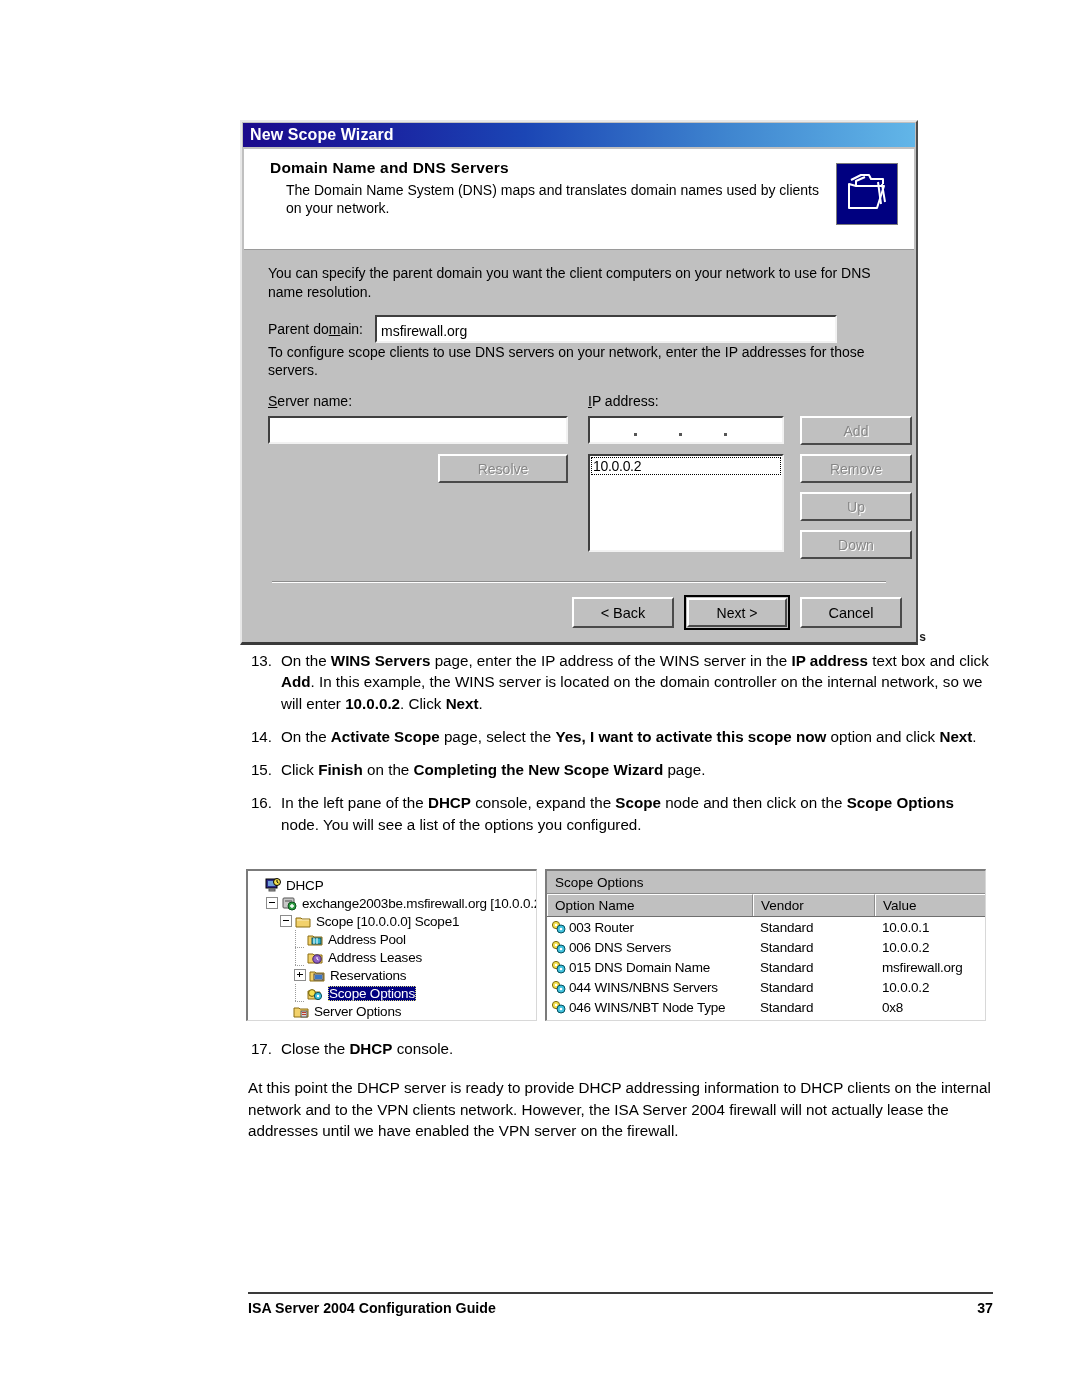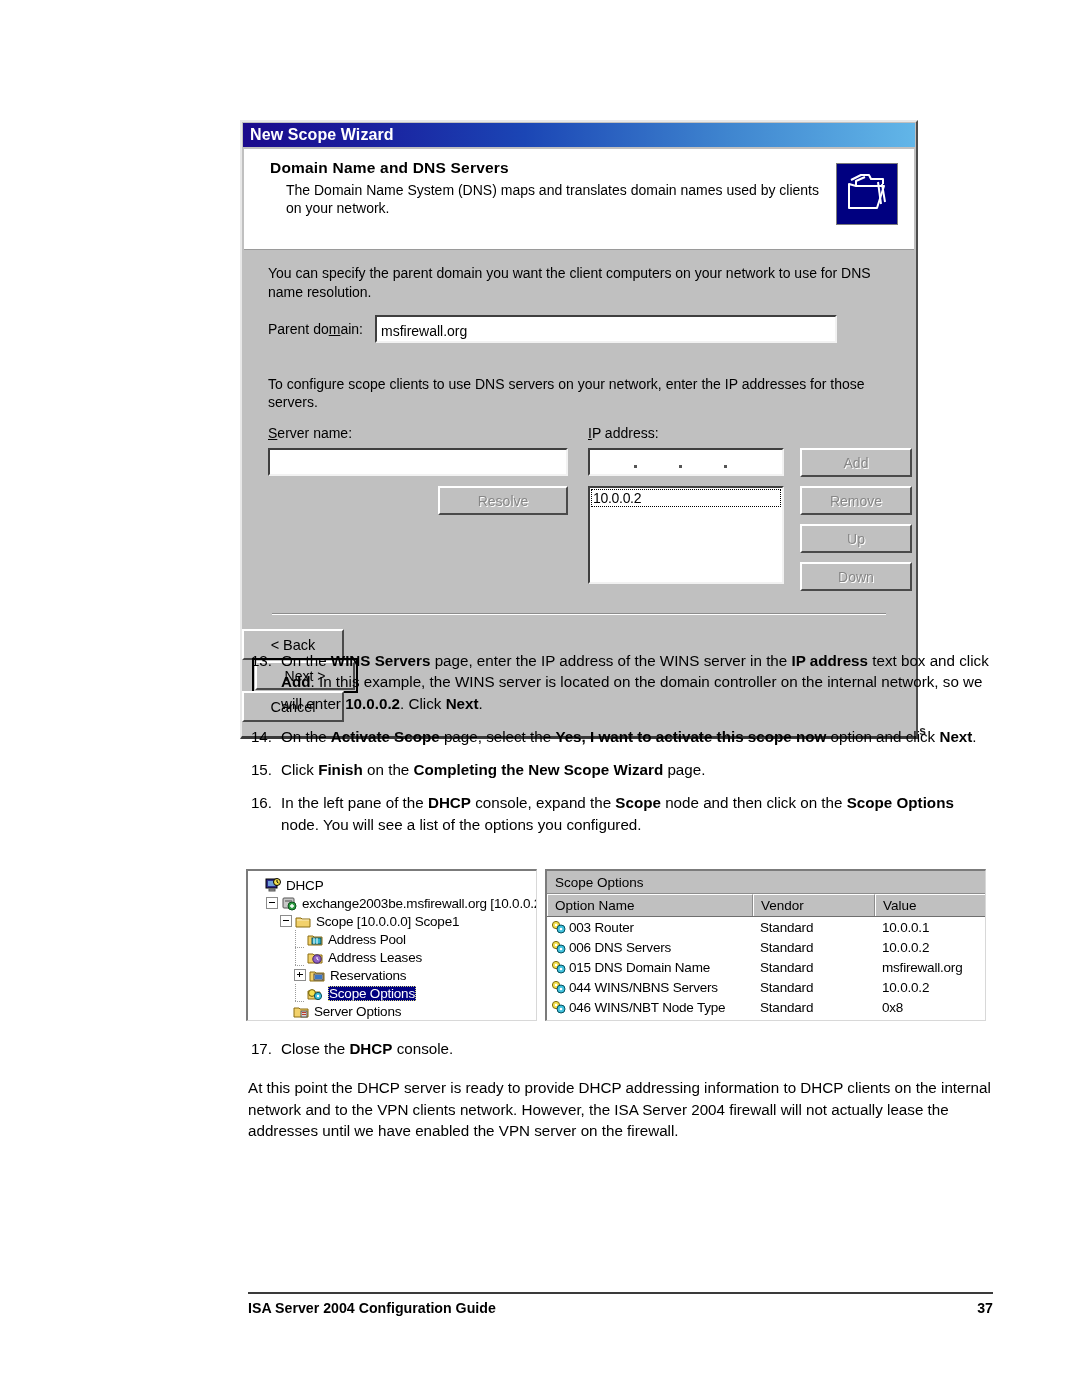--- a/index.html
+++ b/index.html
@@ -89,21 +89,21 @@
     background: #c0c0c0;
   }
   .para {
     font-size: 14px;
     line-height: 1.34;
     margin-bottom: 13px;
   }
   .row-parent {
     display: flex;
     align-items: center;
-    margin-bottom: 32px;
+    margin-bottom: 0;
   }
   .lbl { font-size: 14px; white-space: nowrap; }
   .u { text-decoration: underline; }
 
   
   .field {
     background: #ffffff;
     border-top: 2px solid #3f3f3f;
     border-left: 2px solid #3f3f3f;
     border-right: 2px solid #f2f2f2;
@@ -442,21 +442,21 @@
         <div class="btn btn-side btn-gap disabled">
           <span>Down</span>
         </div>
       </div>
 
     </div>
 
     <div class="sep-line"></div>
   </div>
 
-  <div class="footer-btns" style="position:relative;flex-direction:column;">
+  <div class="footer-btns" style="position:relative;">
     <div class="btn btn-nav">
       <span>&lt; Back</span>
     </div>
     <div class="btn-default">
       <div class="btn">
         <span>Next &gt;</span>
       </div>
     </div>
     <div class="btn btn-nav">
       <span>Cancel</span>

